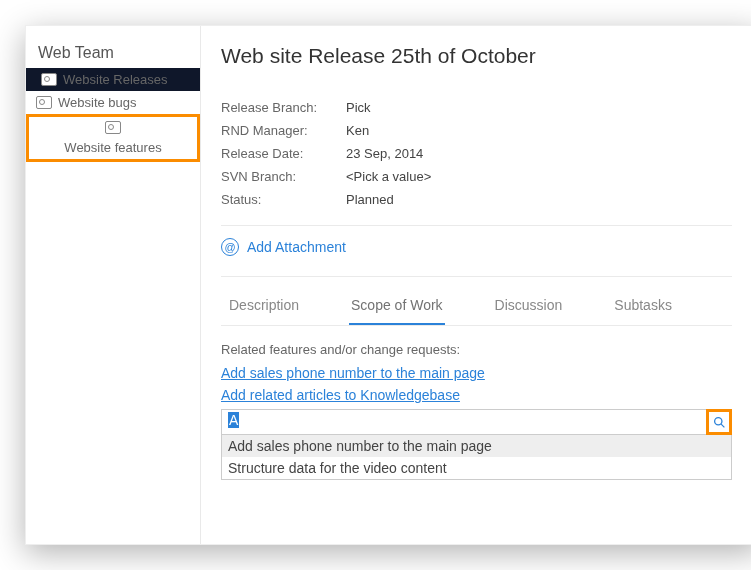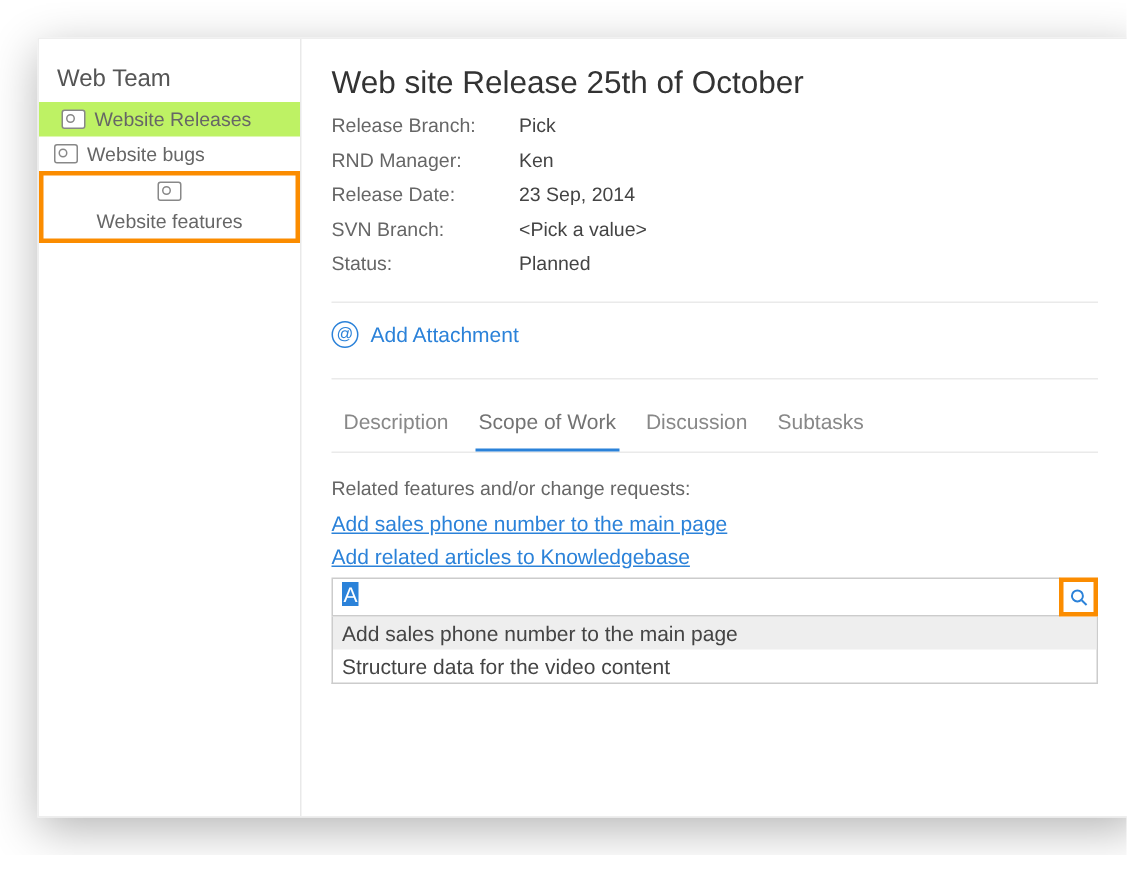--- a/index.html
+++ b/index.html
@@ -32,21 +32,21 @@
     .sidebar-item {
       display: flex;
       align-items: center;
       padding: 4px 10px;
       font-size: 13px;
       color: #666;
       cursor: pointer;
       gap: 6px;
     }
     .sidebar-item.active {
-      background: #bef264;
+      background: #0f172a;
       padding-left: 15px;
     }
     .sidebar-item.highlight {
       border: 3px solid #fb8c00;
       flex-direction: column;
     }
     .file-icon {
       width: 16px; height: 13px;
       border: 1.5px solid #888;
       border-radius: 2px;
@@ -63,21 +63,21 @@
     }
     
     .main {
       flex: 1;
       padding: 18px 28px 12px 20px;
     }
     .page-title {
       font-size: 21px;
       color: #333;
       font-weight: 400;
-      margin-bottom: 4px;
+      margin-bottom: 28px;
     }
     .field-row {
       display: flex;
       align-items: center;
       font-size: 13px;
       color: #666;
       padding: 4px 0;
     }
     .field-label { width: 125px; color: #666; }
     .field-value { color: #444; }
@@ -93,21 +93,21 @@
     }
     .attach-icon {
       width: 18px; height: 18px;
       border: 1.5px solid #2b82d9;
       border-radius: 50%;
       display: flex; align-items: center; justify-content: center;
       font-size: 11px; color: #2b82d9;
     }
     .tabs {
       display: flex;
-      gap: 16px;
+      gap: 48px;
       border-bottom: 1px solid #eaeaea;
       margin-top: 8px;
       padding: 0 6px;
     }
     .tab {
       font-size: 14px;
       color: #888;
       padding: 10px 2px 10px 2px;
       cursor: pointer;
       border-bottom: 2px solid transparent;

